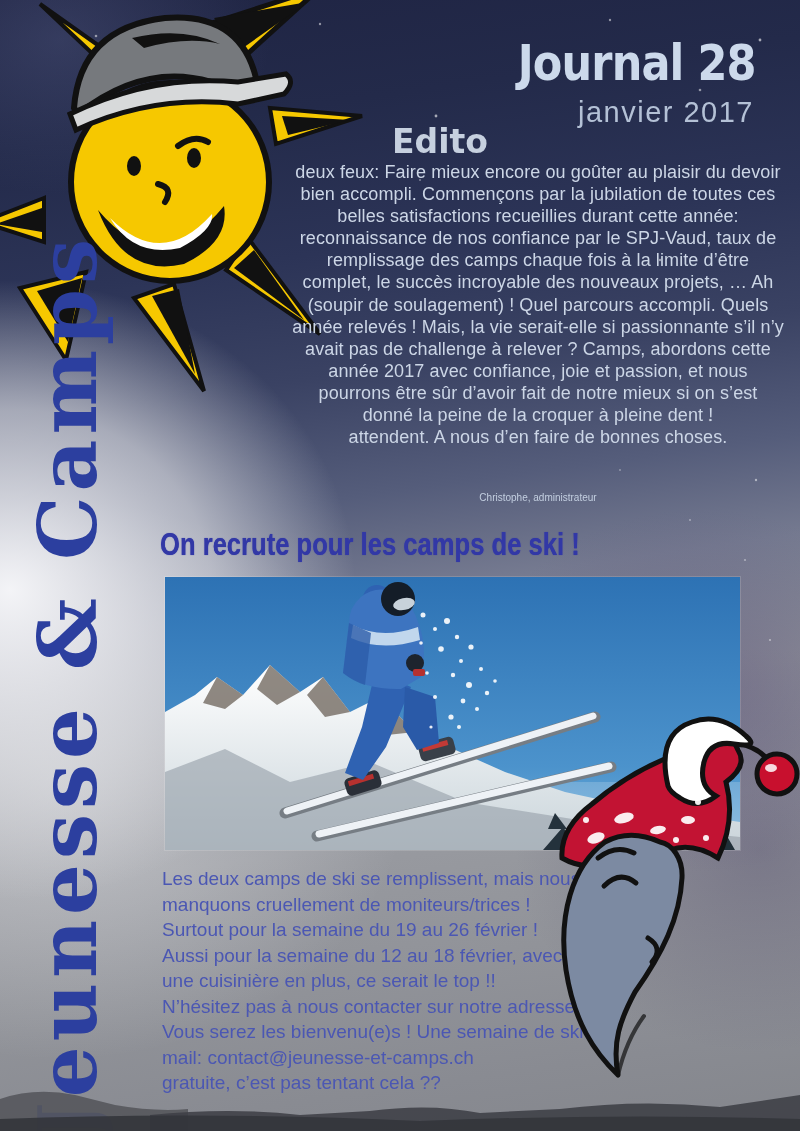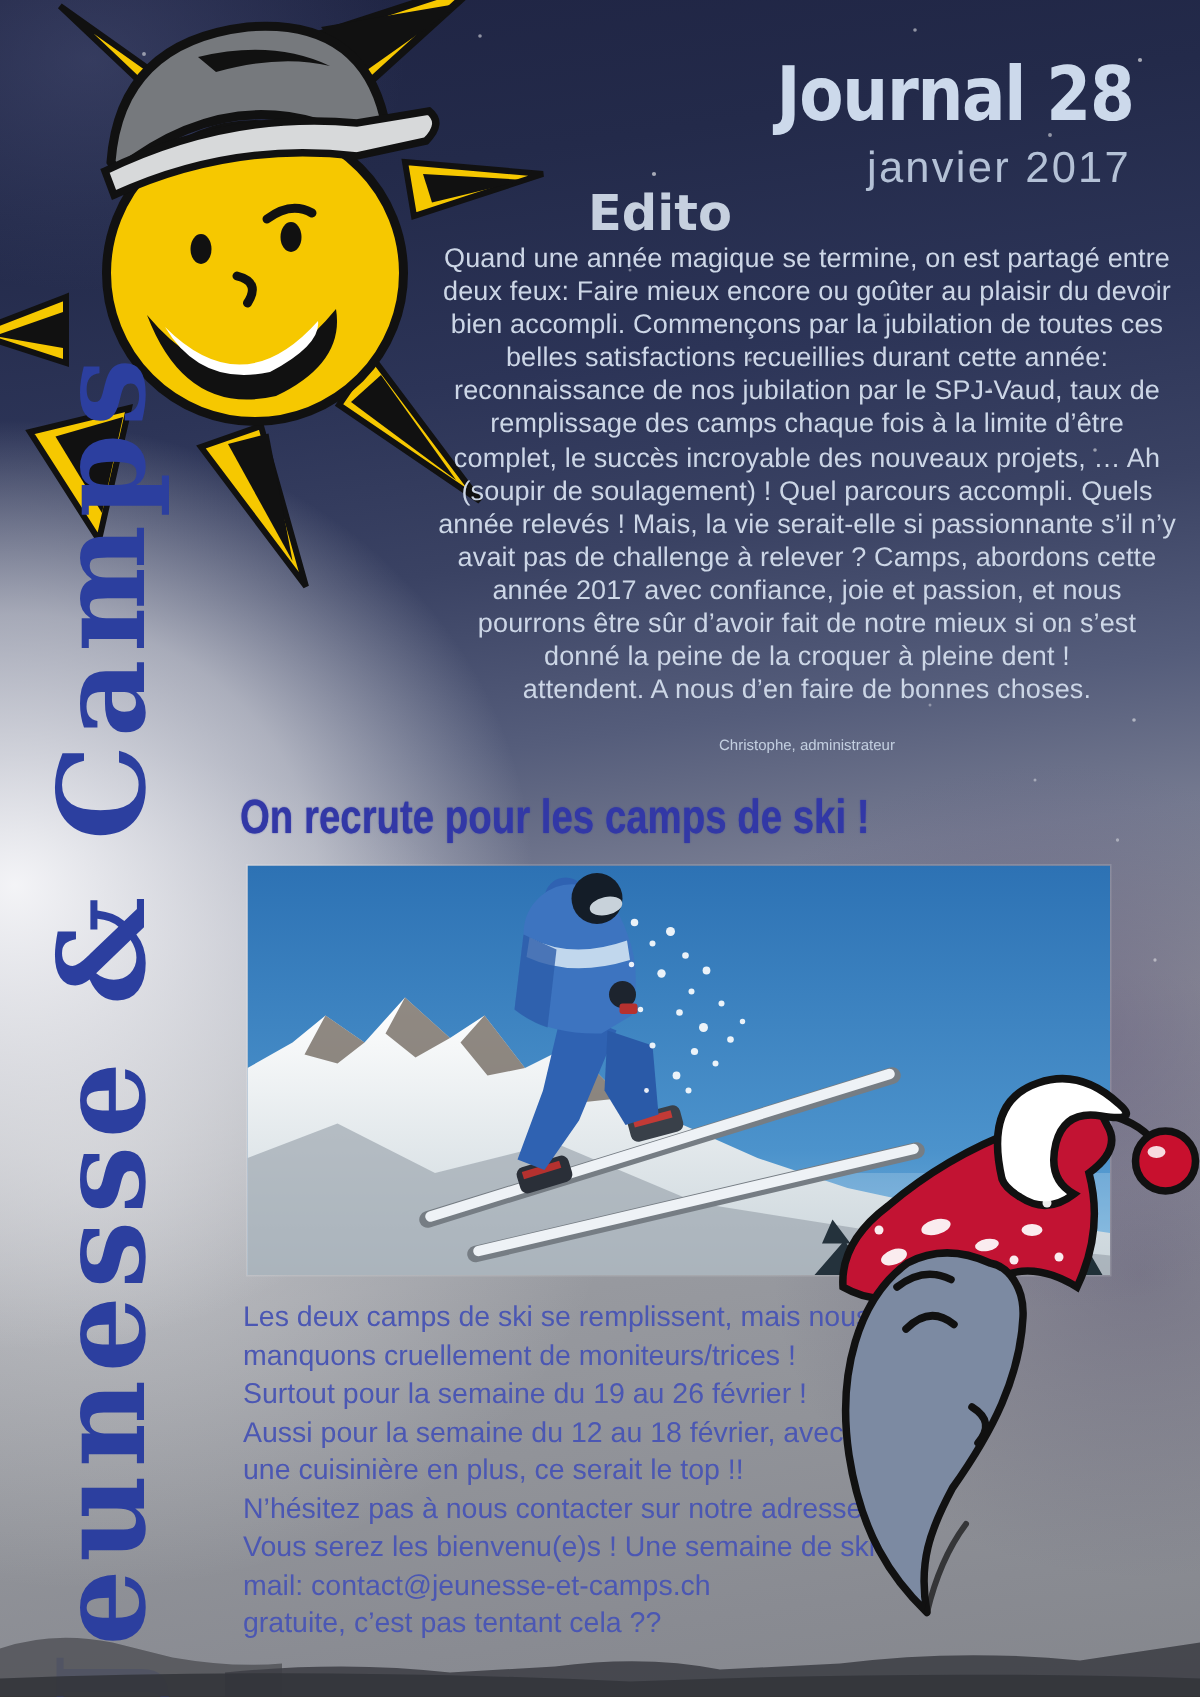--- a/index.html
+++ b/index.html
@@ -132,25 +132,24 @@
 
   <div class="abs brand-rail">
     <div class="brand-text">Jeunesse &amp; Camps</div>
   </div>
 
   <div class="abs journal-title">Journal 28</div>
   <div class="abs journal-date">janvier 2017</div>
 
   <div class="abs edito-heading">Edito</div>
   <div class="abs edito-block">
-    <div>Quand une année magique se termine, on est partagé entre</div>
     <div>deux feux: Faire mieux encore ou goûter au plaisir du devoir</div>
     <div>bien accompli. Commençons par la jubilation de toutes ces</div>
     <div>belles satisfactions recueillies durant cette année:</div>
-    <div>reconnaissance de nos jubilation par le SPJ-Vaud, taux de</div>
+    <div>reconnaissance de nos confiance par le SPJ-Vaud, taux de</div>
     <div>remplissage des camps chaque fois à la limite d’être</div>
     <div>complet, le succès incroyable des nouveaux projets, … Ah</div>
     <div>(soupir de soulagement) ! Quel parcours accompli. Quels</div>
     <div>année relevés ! Mais, la vie serait-elle si passionnante s’il n’y</div>
     <div>avait pas de challenge à relever ? Camps, abordons cette</div>
     <div>année 2017 avec confiance, joie et passion, et nous</div>
     <div>pourrons être sûr d’avoir fait de notre mieux si on s’est</div>
     <div>donné la peine de la croquer à pleine dent !</div>
     <div>attendent. A nous d’en faire de bonnes choses.</div>
   </div>

